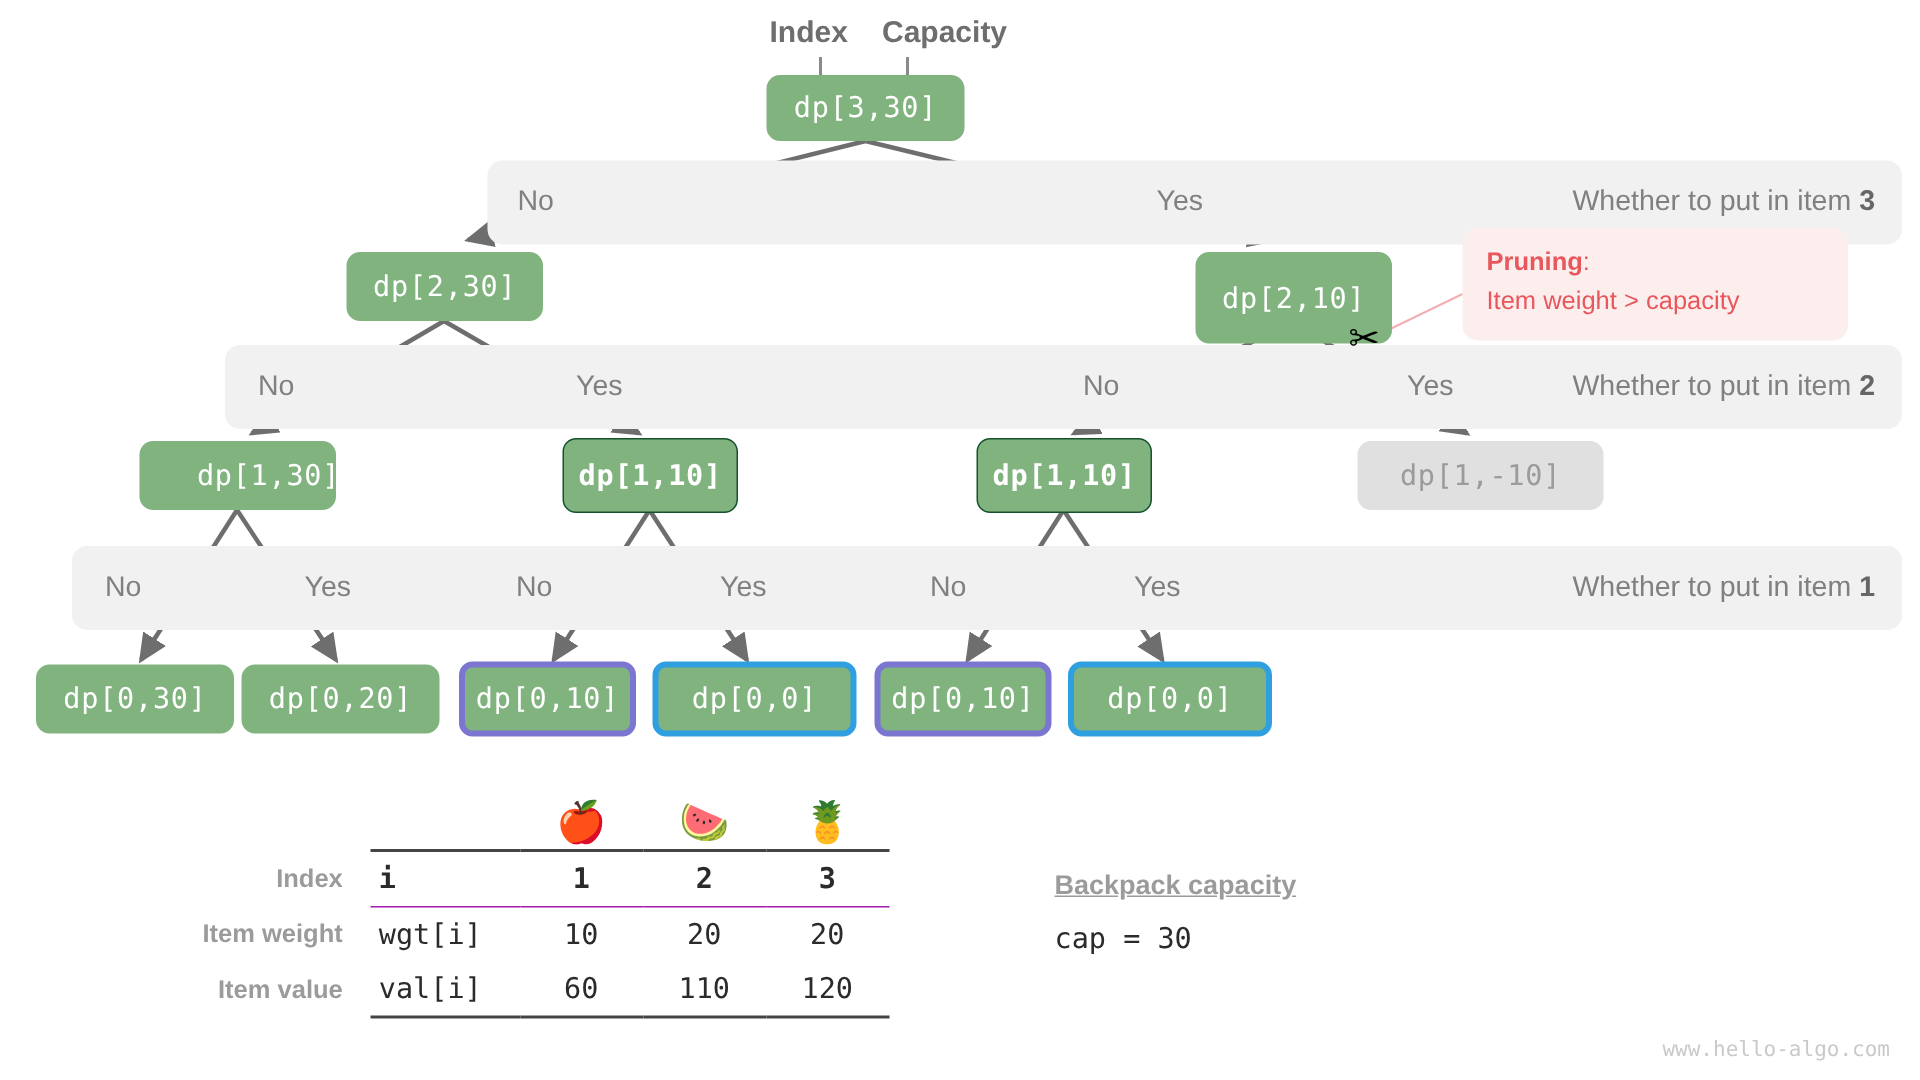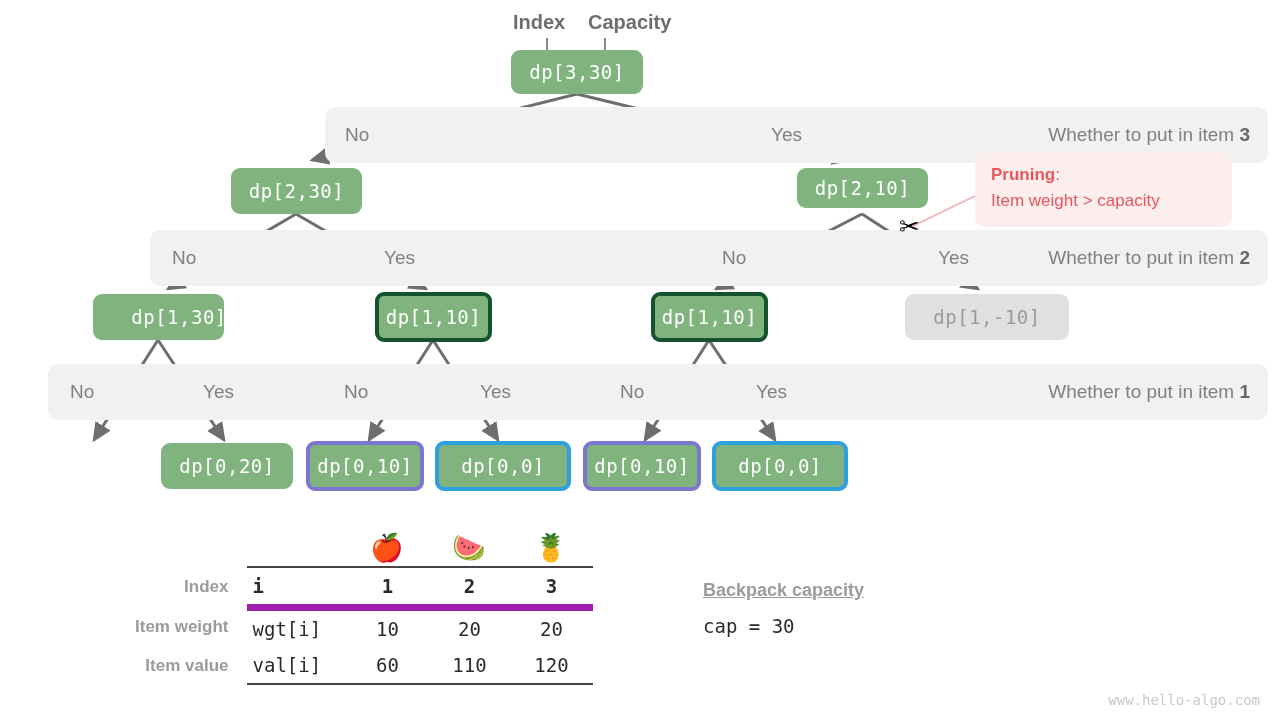--- a/index.html
+++ b/index.html
@@ -22,21 +22,21 @@
   .band .ask{position:absolute;right:18px;top:50%;transform:translateY(-50%);white-space:nowrap;}
   .band .ask b{color:#666;font-weight:bold;}
 
   
   .node{
     position:absolute;display:flex;align-items:center;justify-content:center;
     background:#81b37f;color:#ffffff;border-radius:9px;
     font-family:"DejaVu Sans Mono","Liberation Mono",monospace;
     font-size:19px;letter-spacing:.5px;white-space:nowrap;box-sizing:border-box;
   }
-  .node.orange{border:4px solid #14532d;}
+  .node.orange{border:1px solid #14532d;font-weight:bold;}
   .node.purple{border:4px solid #7b76cf;}
   .node.blue{border:4px solid #2f9fe0;}
   .node.gray{background:#e0e0e0;color:#9b9b9b;}
 
   
   .hdr{position:absolute;color:#6e6e6e;font-size:20px;font-weight:bold;white-space:nowrap;}
 
   
   #pruning{
     position:absolute;background:#fdeeee;border-radius:10px;
@@ -56,21 +56,21 @@
   }
   .cell{
     font-family:"DejaVu Sans Mono","Liberation Mono",monospace;
     font-size:19px;color:#2b2b2b;text-align:center;white-space:nowrap;
   }
   .cell.code{text-align:left;padding-left:6px !important;}
   .hdrcell{font-weight:bold;}
   .fruit{font-size:27px;text-align:center;line-height:1;}
   tr.fruitrow td{height:44px;vertical-align:bottom;padding-bottom:4px !important;}
   tr.idx td{height:36px;border-top:2px solid #444;}
-  tr.wgt td{height:36px;border-top:7px solid #a21caf;}
+  tr.wgt td{height:36px;border-top:1px solid #a21caf;}
   tr.val td{height:36px;}
   tr.val td.bordered{border-bottom:2px solid #444;}
   td.bordered{}
   .nb{border:0 !important;}
 
   
   #cap-title{position:absolute;color:#9b9b9b;font-size:18px;font-weight:bold;white-space:nowrap;}
   #cap-val{position:absolute;font-family:"DejaVu Sans Mono","Liberation Mono",monospace;
            font-size:19px;color:#2b2b2b;white-space:nowrap;}
   #watermark{position:absolute;right:20px;bottom:12px;color:#c9c9c9;font-size:14px;
@@ -139,27 +139,28 @@
     <span class="lbl" style="left:296px;">No</span>
     <span class="lbl" style="left:432px;">Yes</span>
     <span class="lbl" style="left:572px;">No</span>
     <span class="lbl" style="left:708px;">Yes</span>
     <span class="ask"><span>Whether to put in item </span><b>1</b></span>
   </div>
 
   <div class="node" style="left:511px;top:50px;width:132px;height:44px;">dp[3,30]</div>
 
   <div class="node" style="left:231px;top:168px;width:131px;height:46px;">dp[2,30]</div>
-  <div class="node" style="left:797px;top:168px;width:131px;height:40px;">dp[2,10]</div>
+  <div class="node" style="left:797px;top:168px;width:131px;height:61px;">dp[2,10]</div>
 
   <div class="node" style="left:93px;top:294px;width:131px;height:46px;padding-left:41px;">dp[1,30]</div>
   <div class="node orange" style="left:375px;top:292px;width:117px;height:50px;">dp[1,10]</div>
   <div class="node orange" style="left:651px;top:292px;width:117px;height:50px;">dp[1,10]</div>
   <div class="node gray" style="left:905px;top:294px;width:164px;height:46px;">dp[1,-10]</div>
 
+  <div class="node" style="left:24px;top:443px;width:132px;height:46px;">dp[0,30]</div>
   <div class="node" style="left:161px;top:443px;width:132px;height:46px;">dp[0,20]</div>
   <div class="node purple" style="left:306px;top:441px;width:118px;height:50px;">dp[0,10]</div>
   <div class="node blue" style="left:435px;top:441px;width:136px;height:50px;">dp[0,0]</div>
   <div class="node purple" style="left:583px;top:441px;width:118px;height:50px;">dp[0,10]</div>
   <div class="node blue" style="left:712px;top:441px;width:136px;height:50px;">dp[0,0]</div>
 
   <div id="pruning" style="left:975px;top:152px;width:257px;">
     <div class="t1"><b>Pruning</b><span>:</span></div>
     <div>Item weight &gt; capacity</div>
   </div>

